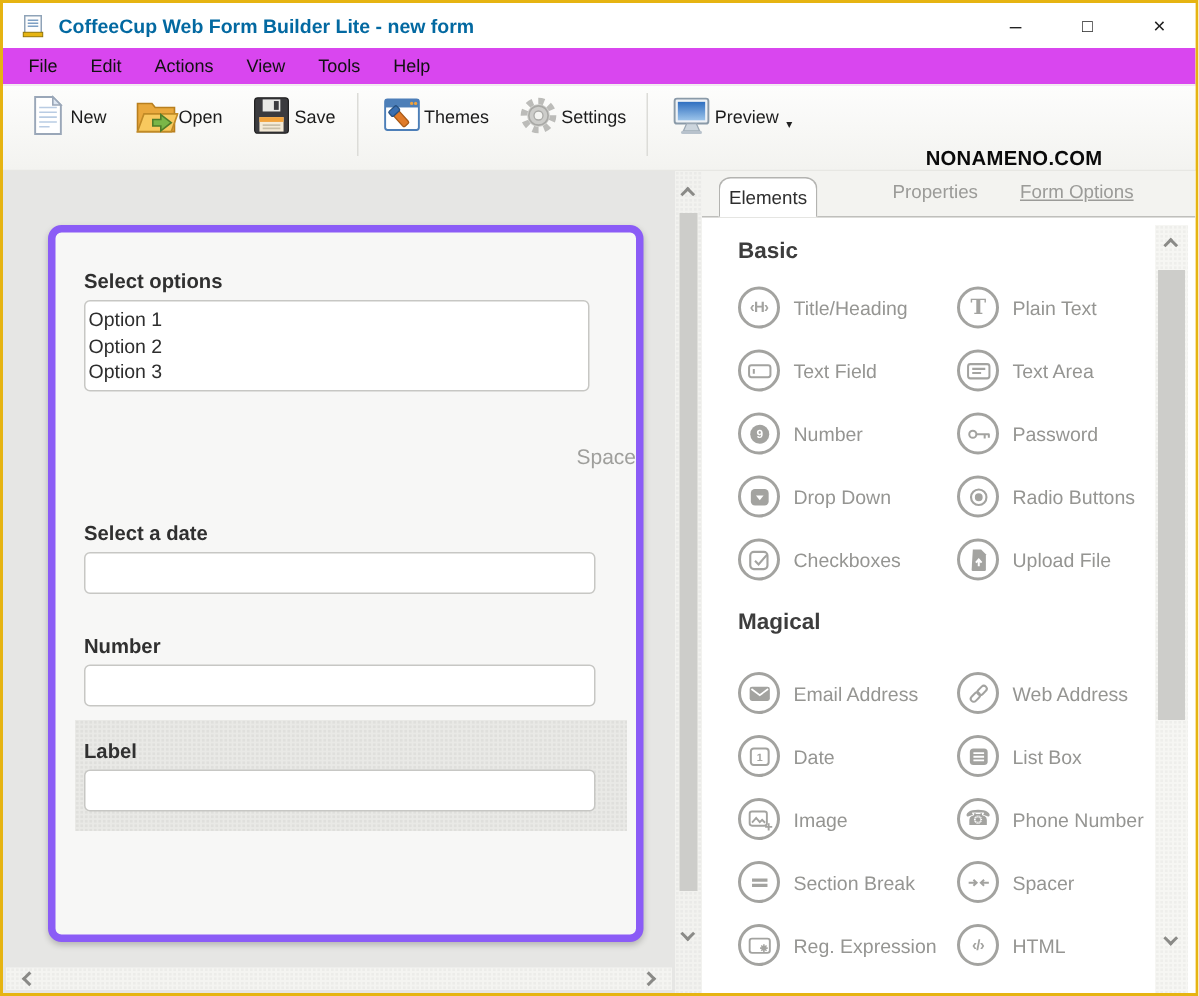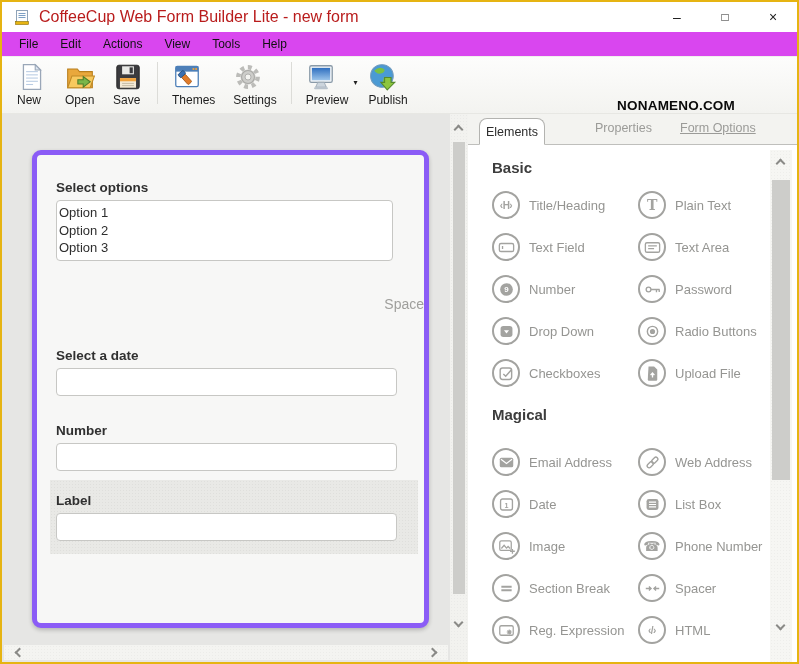--- a/index.html
+++ b/index.html
@@ -3,32 +3,32 @@
 <meta charset="utf-8">
 <style>
   * { box-sizing: border-box; margin: 0; padding: 0; }
   html,body { width:799px; height:664px; }
   body { font-family: "Liberation Sans", "DejaVu Sans", sans-serif; background:#fff; }
   .window { position:relative; width:799px; height:664px; border:2px solid #e6b412; background:#fff; overflow:hidden; }
 
   
   .titlebar { height:30px; display:flex; align-items:center; background:#fff; padding-left:12px; }
   .app-icon { width:17px; height:17px; margin-right:8px; flex:0 0 auto; }
-  .title-text { font-size:16px; color:#b91c1c; }
+  .title-text { font-size:13px; color:#0369a1;font-weight:bold; }
   .win-controls { margin-left:auto; display:flex; height:100%; }
   .win-btn { width:48px; display:flex; align-items:center; justify-content:center; font-size:14px; color:#222; cursor:default; }
   .win-btn.max { font-size:12px; }
 
   
   .menubar { height:25px; display:flex; align-items:center; background:#d946ef; padding-left:6px; border-bottom:1px solid #f0f0ed; }
   .menu-item { padding:4px 11px; font-size:12px; color:#111; cursor:default; }
 
   
   .toolbar { position:relative; height:57px; display:flex; align-items:flex-start; background:linear-gradient(#fdfdfc,#f3f3f0); border-bottom:1px solid #e7e7e3; padding:3px 0 0 6px; }
-  .tool-btn { display:flex; flex-direction:column; align-items:flex-start; padding:2px 9px; cursor:default; }
+  .tool-btn { display:flex; flex-direction:row; align-items:center; padding:2px 9px; cursor:default; }
   .tool-btn svg { width:30px; height:30px; display:block; }
   .tool-label { font-size:12px; color:#1c1c1c; margin-top:1px; }
   .tool-sep { width:1px; height:42px; background:#dcdcd8; margin:2px 5px 0 5px; }
   .drop-arrow { align-self:center; margin:-8px 2px 0 -4px; font-size:8px; color:#222; cursor:default; }
   .watermark { position:absolute; right:62px; bottom:0px; font-size:13.5px; font-weight:bold; color:#0a0a0a; letter-spacing:0.2px;margin-top:28px; }
 
   
   .main { display:flex; height:548px; }
 
   
@@ -201,32 +201,20 @@
             </defs>
             <rect x="3.5" y="3.5" width="21" height="15.5" rx="1.5" fill="#eef2f6" stroke="#8a9aa8" stroke-width="1.2"></rect>
             <rect x="5.5" y="5.5" width="17" height="11.5" fill="url(#scr)"></rect>
             <path d="M11 19 h6 l2 4.5 h-10 z" fill="#ccd5dd" stroke="#9aa7b3" stroke-width="0.8"></path>
             <rect x="7.5" y="23.5" width="13" height="2" rx="1" fill="#b8c2cc"></rect>
           </svg>
         </span>
         <span class="tool-label">Preview</span>
       </div>
       <span class="drop-arrow">▾</span>
-      <div class="tool-btn">
-        <span>
-          <svg viewBox="0 0 28 28">
-            <circle cx="13" cy="13" r="10.5" fill="#4a9ad4" stroke="#2d6ea3" stroke-width="1"></circle>
-            <path d="M6 8 q4 -4 8 -2 q3 1.5 0 4 q-4 2 -6 0 q-2 -1 -2 -2z" fill="#79c143"></path>
-            <path d="M15 14 q5 -1 6.5 2 q-1 5 -5 6 q-3 -1 -2.5 -4 q0.5 -2.5 1 -4z" fill="#79c143"></path>
-            <circle cx="13" cy="13" r="10.5" fill="none" stroke="#ffffff55" stroke-width="1"></circle>
-            <path d="M18 26 l7 -7 h-3.5 v-4.5 h-6 v4.5 h-3.5 z" fill="#8dc63f" stroke="#55892b" stroke-width="1"></path>
-          </svg>
-        </span>
-        <span class="tool-label">Publish</span>
-      </div>
       <span class="watermark">NONAMENO.COM</span>
   </div>
 
   <div class="main">
 
     <div class="canvas">
       <div class="card">
 
         <div class="fld-label" style="top:25px;">Select options</div>
         <div class="listbox" id="listbox">

